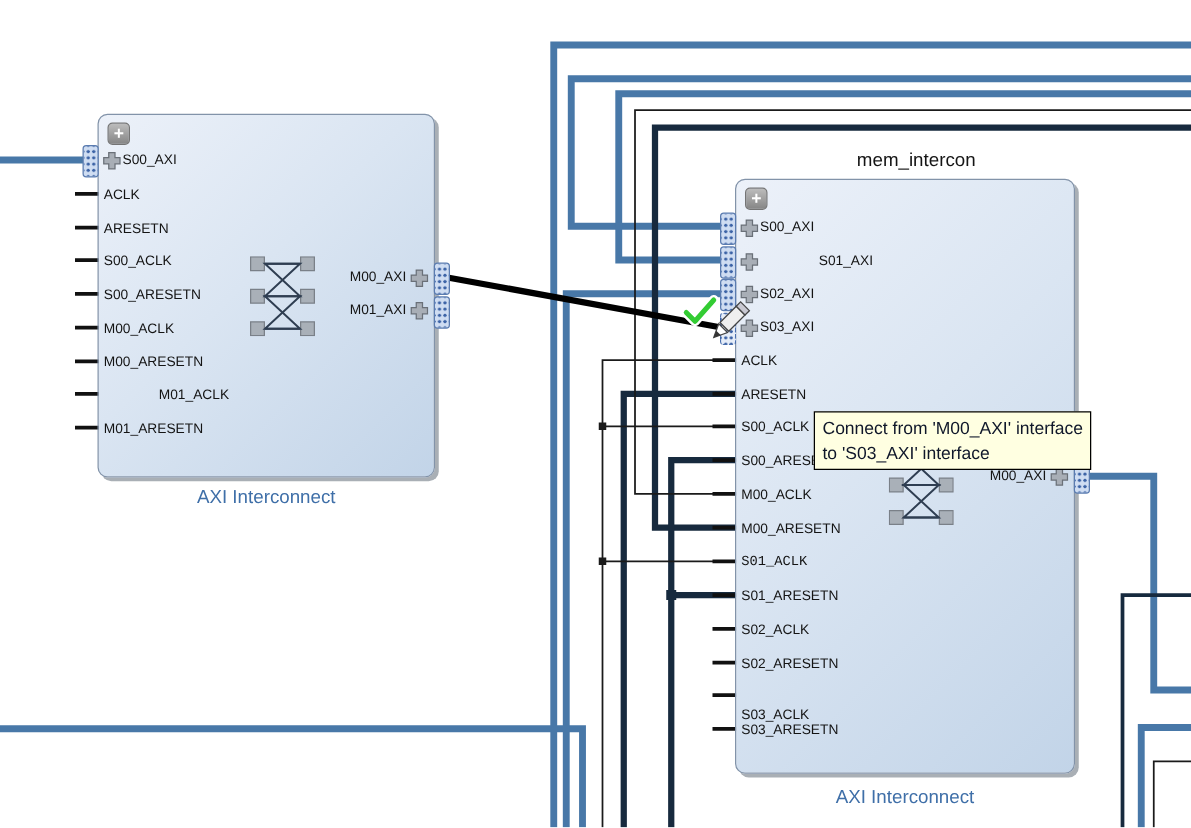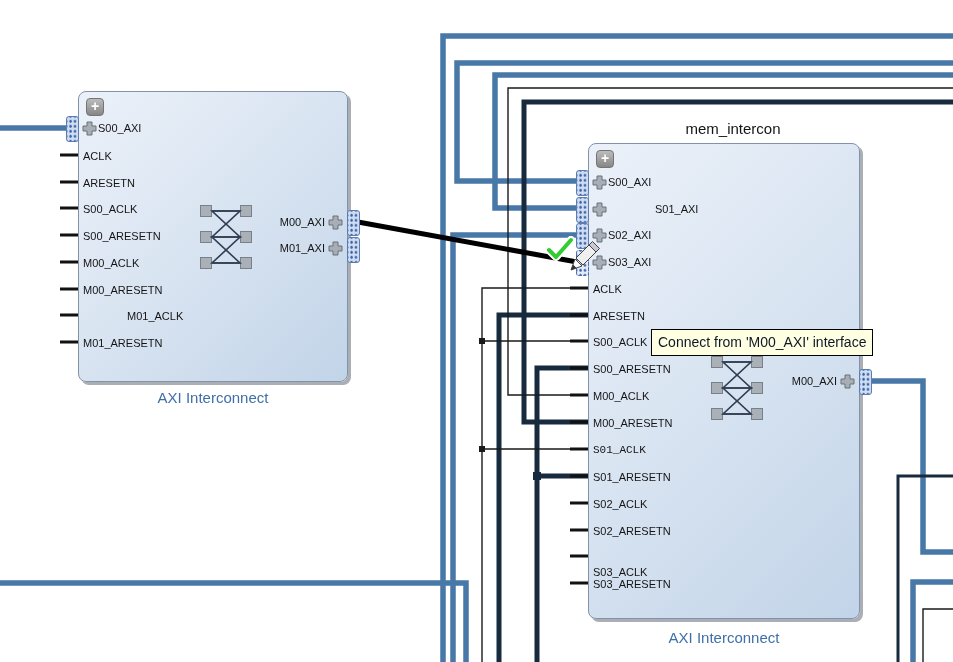--- a/index.html
+++ b/index.html
@@ -183,20 +183,21 @@
           <path d="M5 1h5v4h4v5h-4v4H5v-4H1V5h4z" fill="#a8aeb6" stroke="#6a7078"></path>
         </svg>
     </span>
     <div class="connector" style="right:-13px;top:225px;"></div>
 
     <div class="type-label" style="top:485px;">AXI Interconnect</div>
   </div>
 
   <div class="tooltip">
     <div>Connect from 'M00_AXI' interface</div>
+    <div>to 'S03_AXI' interface</div>
   </div>
 
   <svg class="overlay" style="left:545px;top:236px;" width="30" height="26">
     <path d="M4 14 L11 21 L26 4" fill="none" stroke="#ffffff" stroke-width="8" stroke-linecap="round" stroke-linejoin="round"></path>
     <path d="M4 14 L11 21 L26 4" fill="none" stroke-width="4" stroke-linecap="round" stroke-linejoin="round" stroke="#33cc33"></path>
   </svg>
   <svg class="overlay" style="left:570px;top:240px;" width="32" height="32">
     <polygon points="1,30 5,19 12,26" fill="#ffffff" stroke="#444" stroke-width="1"></polygon>
     <polygon points="1,30 3,24.5 6.5,28" fill="#333"></polygon>
     <polygon points="6,18 19,5 26,12 13,25" fill="#efefef" stroke="#444" stroke-width="1"></polygon>

